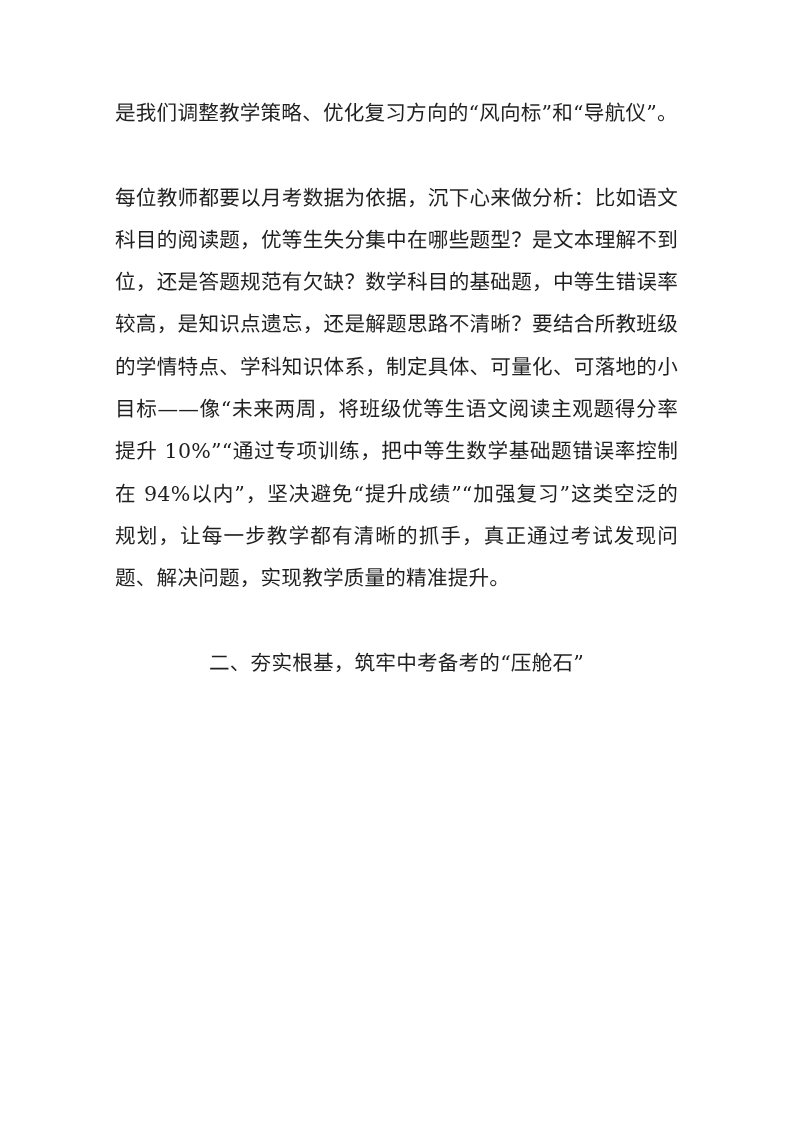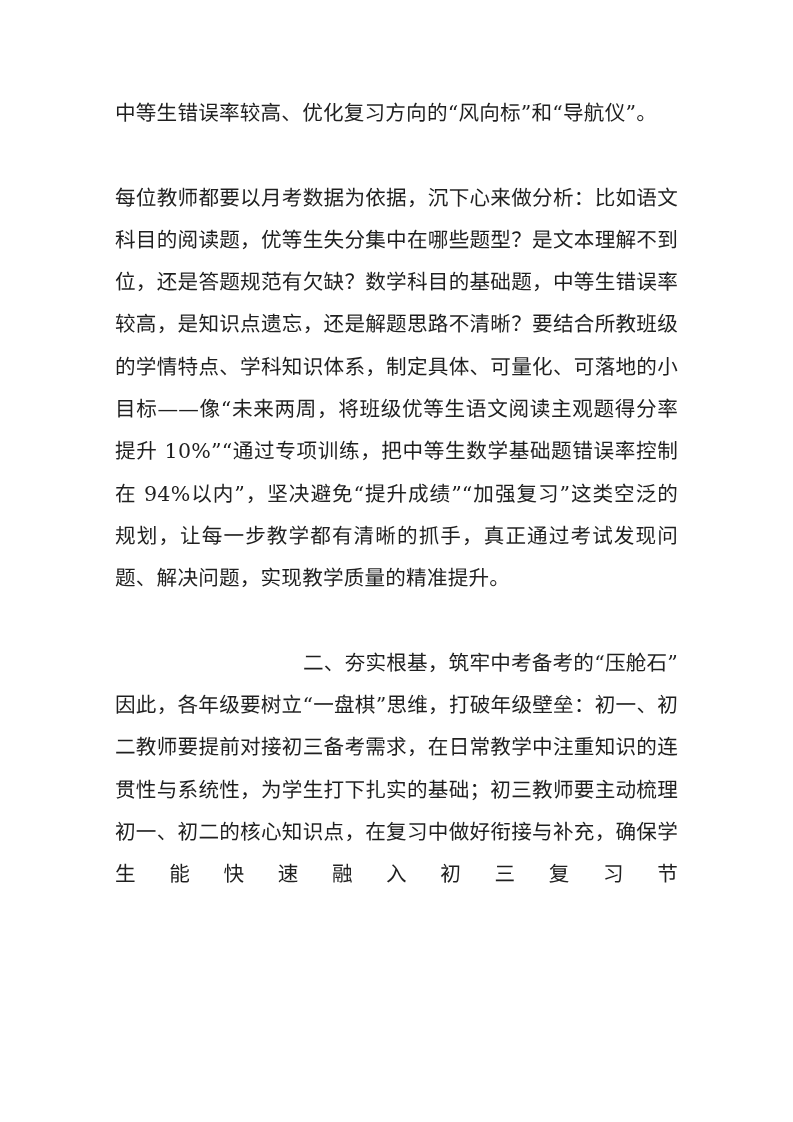--- a/index.html
+++ b/index.html
@@ -31,40 +31,39 @@
     letter-spacing: 0.2px;
   }
   .para {
     margin: 0 0 42.3px 0;
     text-align: justify;
     text-justify: inter-ideograph;
     overflow-wrap: break-word;
   }
   .para.heading {
     margin-bottom: 0;
-    text-align: right;
+    text-align: center;
   }
   .para.continuation {
     text-align: left;
   }
   .para.cut-off {
     margin-bottom: 0;
     
     text-align-last: justify;
   }
 </style>
 </head>
 <body>
 
 <div class="page">
   <div class="doc-body">
 
-    <p class="para continuation">中等生错误率较高、优化复习方向的“风向标”和“导航仪”。</p>
+    <p class="para continuation">是我们调整教学策略、优化复习方向的“风向标”和“导航仪”。</p>
 
     <p class="para">每位教师都要以月考数据为依据，沉下心来做分析：比如语文科目的阅读题，优等生失分集中在哪些题型？是文本理解不到位，还是答题规范有欠缺？数学科目的基础题，中等生错误率较高，是知识点遗忘，还是解题思路不清晰？要结合所教班级的学情特点、学科知识体系，制定具体、可量化、可落地的小目标——像“未来两周，将班级优等生语文阅读主观题得分率提升 10%”“通过专项训练，把中等生数学基础题错误率控制在 94%以内”，坚决避免“提升成绩”“加强复习”这类空泛的规划，让每一步教学都有清晰的抓手，真正通过考试发现问题、解决问题，实现教学质量的精准提升。</p>
 
     <p class="para heading">二、夯实根基，筑牢中考备考的“压舱石”</p>
 
 
-    <p class="para cut-off">因此，各年级要树立“一盘棋”思维，打破年级壁垒：初一、初二教师要提前对接初三备考需求，在日常教学中注重知识的连贯性与系统性，为学生打下扎实的基础；初三教师要主动梳理初一、初二的核心知识点，在复习中做好衔接与补充，确保学生能快速融入初三复习节</p>
 
   </div>
 </div>
 
 </body></html>

